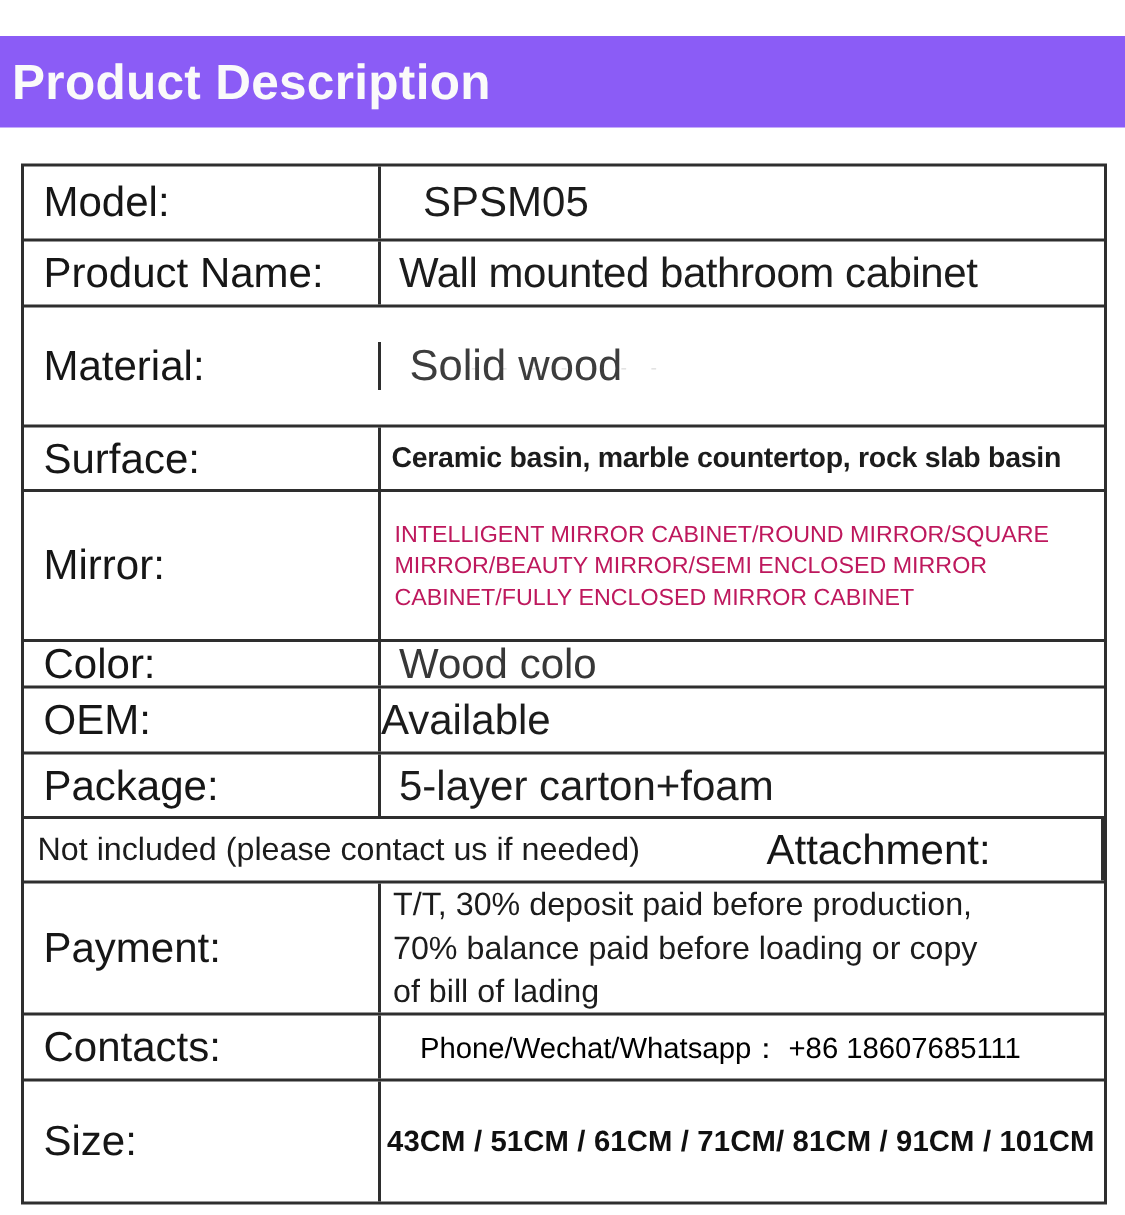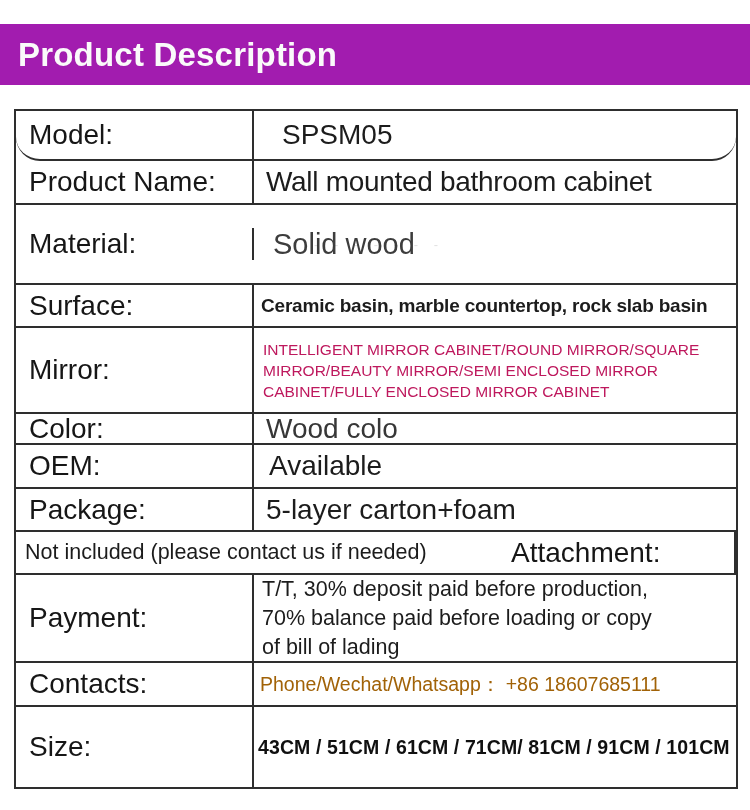--- a/index.html
+++ b/index.html
@@ -7,24 +7,24 @@
     width: 750px; height: 810px;
     background: #ffffff;
     font-family: "Liberation Sans", "DejaVu Sans", sans-serif;
     overflow: hidden;
     position: relative;
   }
   .title-bar {
     position: absolute;
     left: 0; top: 24px;
     width: 750px; height: 61px;
-    background: #a21caf;
+    background: #8b5cf6;
     display: flex;
     align-items: center;
-    padding-left: 18px;
+    padding-left: 8px;
   }
   .title-bar .title {
     color: #fafafa;
     font-size: 33px;
     font-weight: bold;
     letter-spacing: 0.2px;
   }
   .spec-table {
     position: absolute;
     left: 14px; top: 109px;
@@ -49,44 +49,44 @@
     padding-left: 13px;
     font-size: 28px;
     color: #161616;
   }
   .cell.value {
     flex: 1;
     font-size: 28px;
     position: relative;
   }
   
-  .r-model      { height: 50px; border-radius: 24px; }
+  .r-model      { height: 50px; }
   .r-name       { height: 44px; }
   .r-material   { height: 80px; align-items: center; }
   .r-surface    { height: 43px; }
-  .r-mirror     { height: 86px; }
+  .r-mirror     { height: 100px; }
   .r-color      { height: 31px; }
   .r-oem        { height: 44px; }
   .r-package    { height: 43px; }
   .r-attachment { height: 43px; }
   .r-payment    { height: 88px; }
   .r-contacts   { height: 44px; }
   .r-size       { height: 80px; }
   
   .r-model      .value { padding-left: 28px; }
   .r-name       .value { padding-left: 12px; letter-spacing: -0.3px; }
   .r-material   .value { padding-left: 19px; font-size: 29px; color: #3d3d3d; }
   .r-surface    .value { padding-left: 7px;  font-size: 19px; letter-spacing: -0.2px; font-weight: bold; }
   .r-mirror     .value { padding-left: 9px;  font-size: 15.5px; line-height: 21px; white-space: pre-line; color: #be185d; }
   .r-color      .value { padding-left: 12px; color: #373737; }
-  .r-oem        .value { padding-left: 15px; }
+  .r-oem        .value { }
   .r-package    .value { padding-left: 12px; }
   .r-attachment .value { padding-left: 9px;  font-size: 21.5px; }
   .r-payment    .value { padding-left: 8px;  font-size: 21.5px; line-height: 29px; white-space: pre-line; }
-  .r-contacts   .value { padding-left: 6px; font-size: 19.5px; color: #a16207; }
+  .r-contacts   .value { padding-left: 26px; font-size: 19.5px; color: #000000; }
   .r-size       .value { padding-left: 4px;  font-size: 19.5px; font-weight: bold; letter-spacing: 0.1px; color: #101010; }
   .ghost-marks {
     position: absolute;
     left: 60px;
     bottom: 9px;
     font-size: 13px;
     letter-spacing: 6px;
     color: rgba(40,40,40,0.14);
     pointer-events: none;
   }

